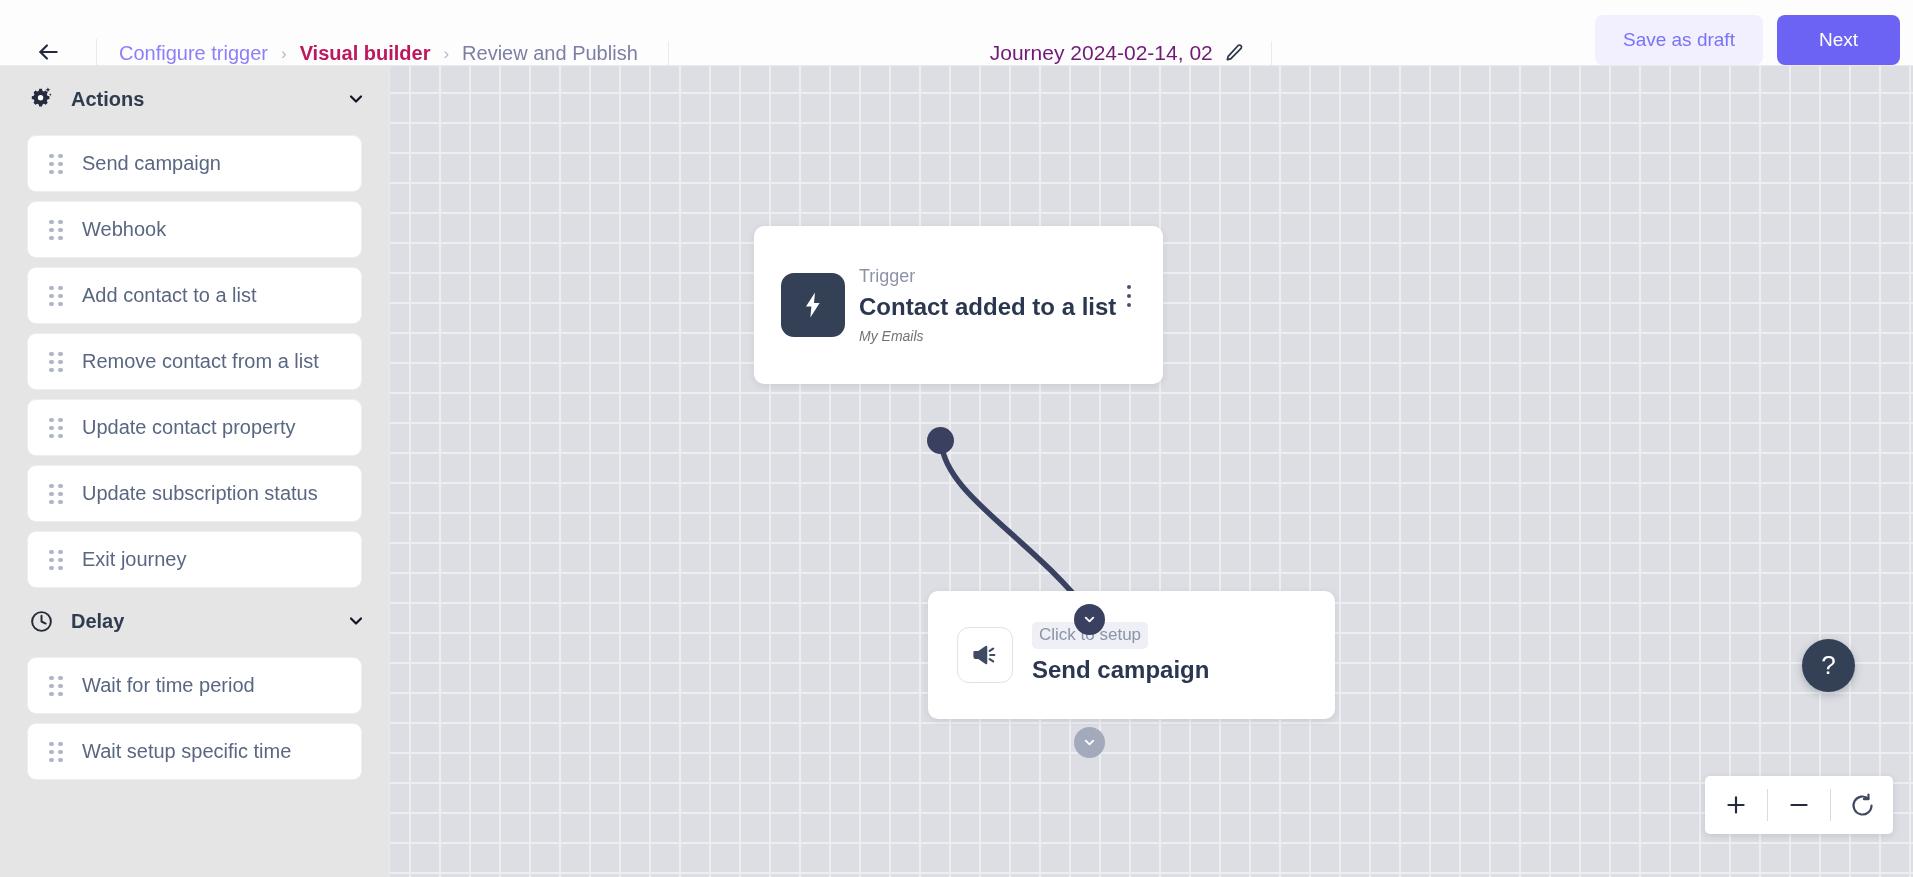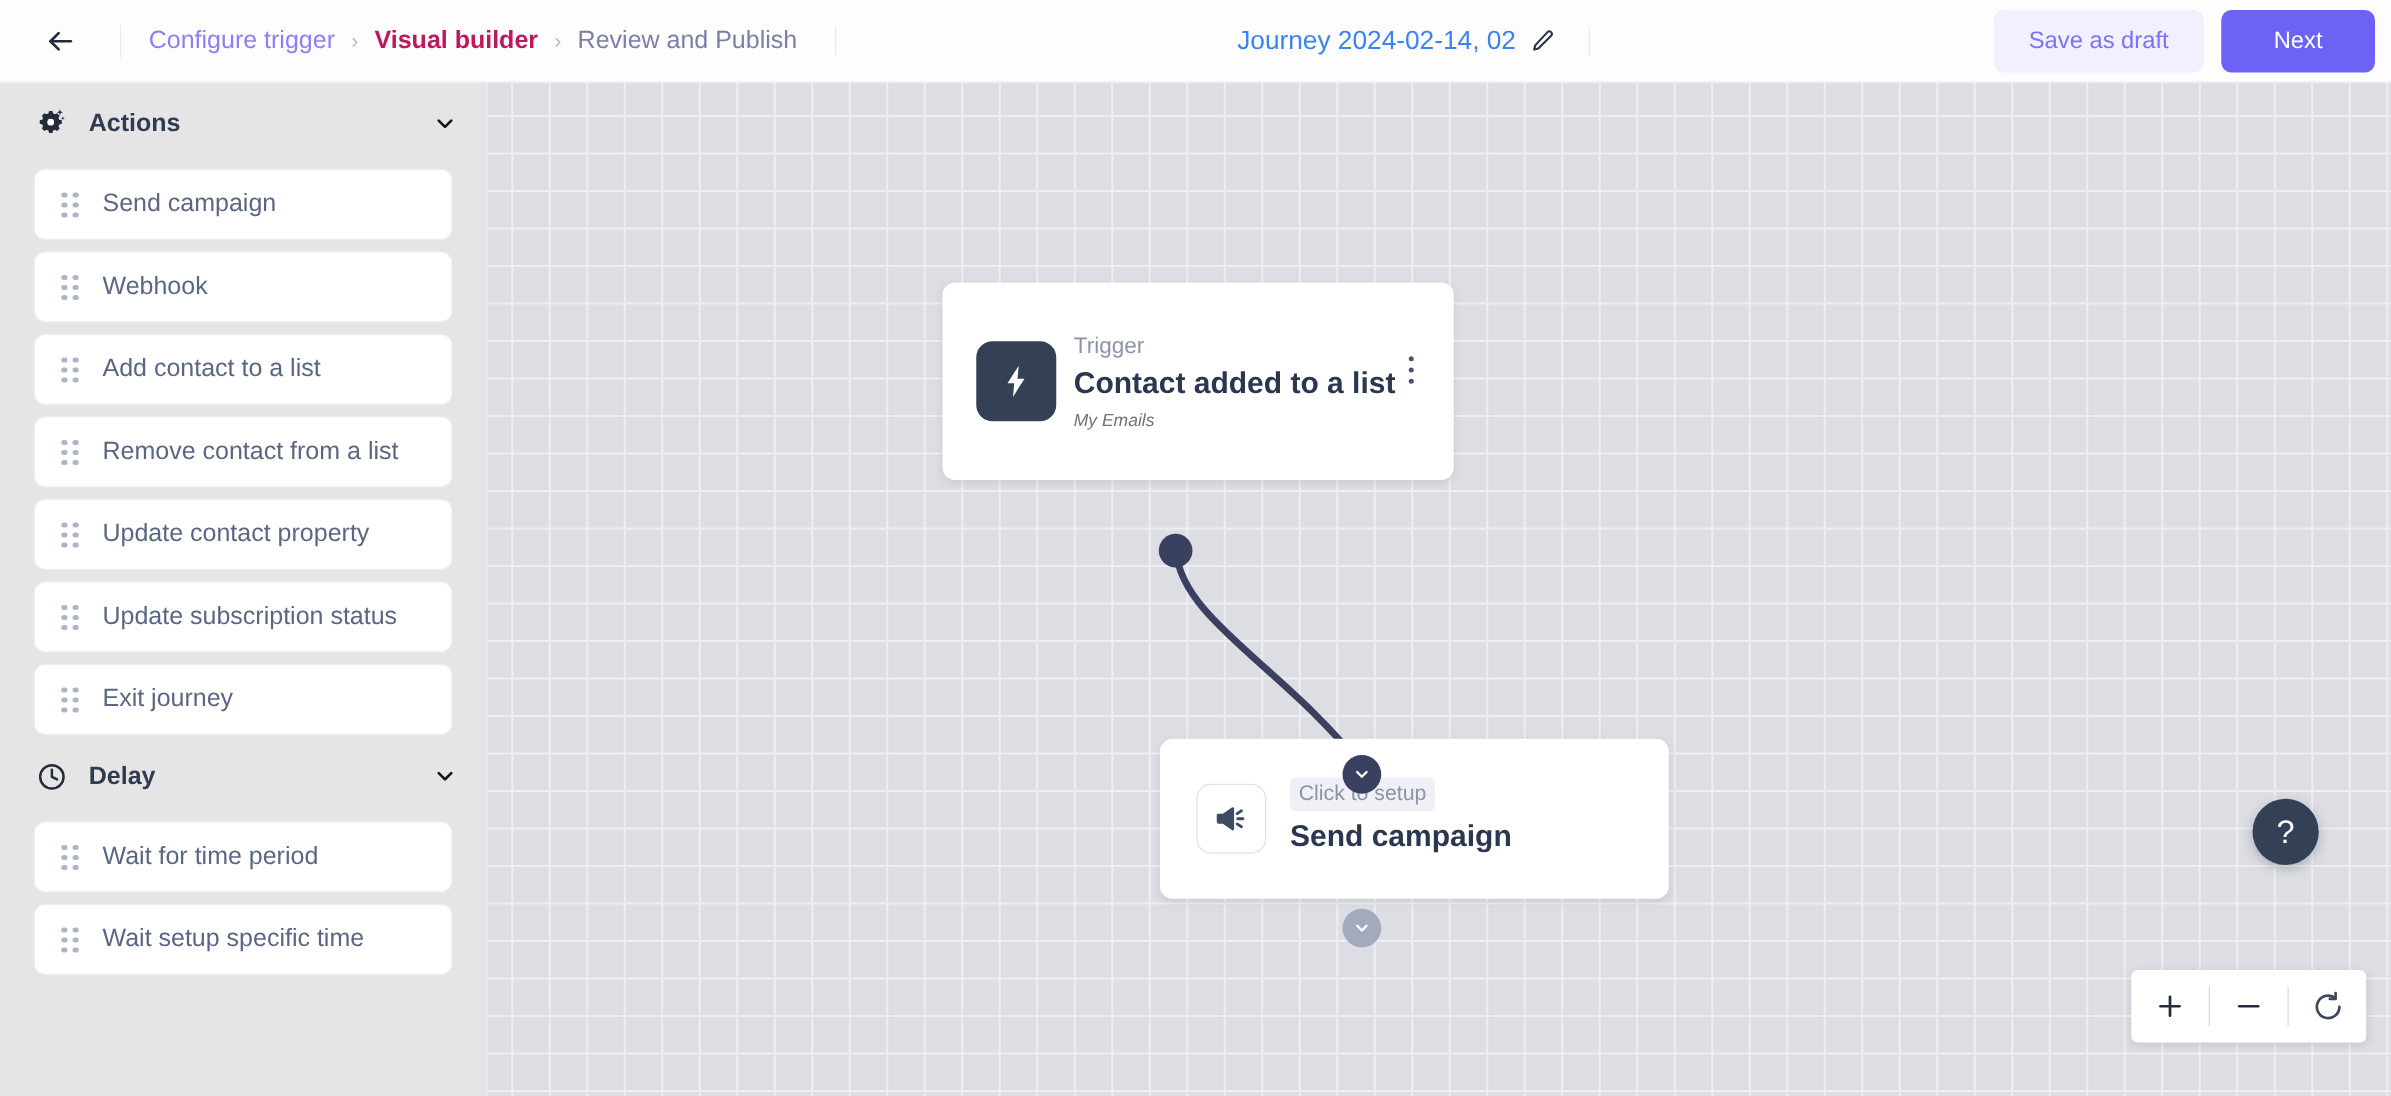--- a/index.html
+++ b/index.html
@@ -14,21 +14,21 @@
 
   
   .topbar {
     position: absolute;
     top: 0; left: 0;
     width: 1913px;
     height: 66px;
     background: #fdfdfe;
     border-bottom: 1px solid #e9eaef;
     display: flex;
-    align-items: center;
+    align-items: flex-end;
     z-index: 30;
   }
   .back-cell {
     width: 97px;
     display: flex;
     align-items: center;
     justify-content: center;
     border-right: 1px solid #e9eaef;
     cursor: pointer;
   }
@@ -62,21 +62,21 @@
     display: flex;
     align-items: center;
     gap: 10px;
     padding: 0 26px;
     border-right: 1px solid #e9eaef;
     flex: 0 0 auto;
     margin-left: 295px;
   }
   .journey-title {
     font-size: 21px;
-    color: #3b82f6;
+    color: #701a75;
     white-space: nowrap;
     max-width: 228px;
     overflow: hidden;
   }
   .pencil-btn {
     width: 22px; height: 22px;
     display: flex; align-items: center; justify-content: center;
     cursor: pointer;
     flex: 0 0 auto;
   }

